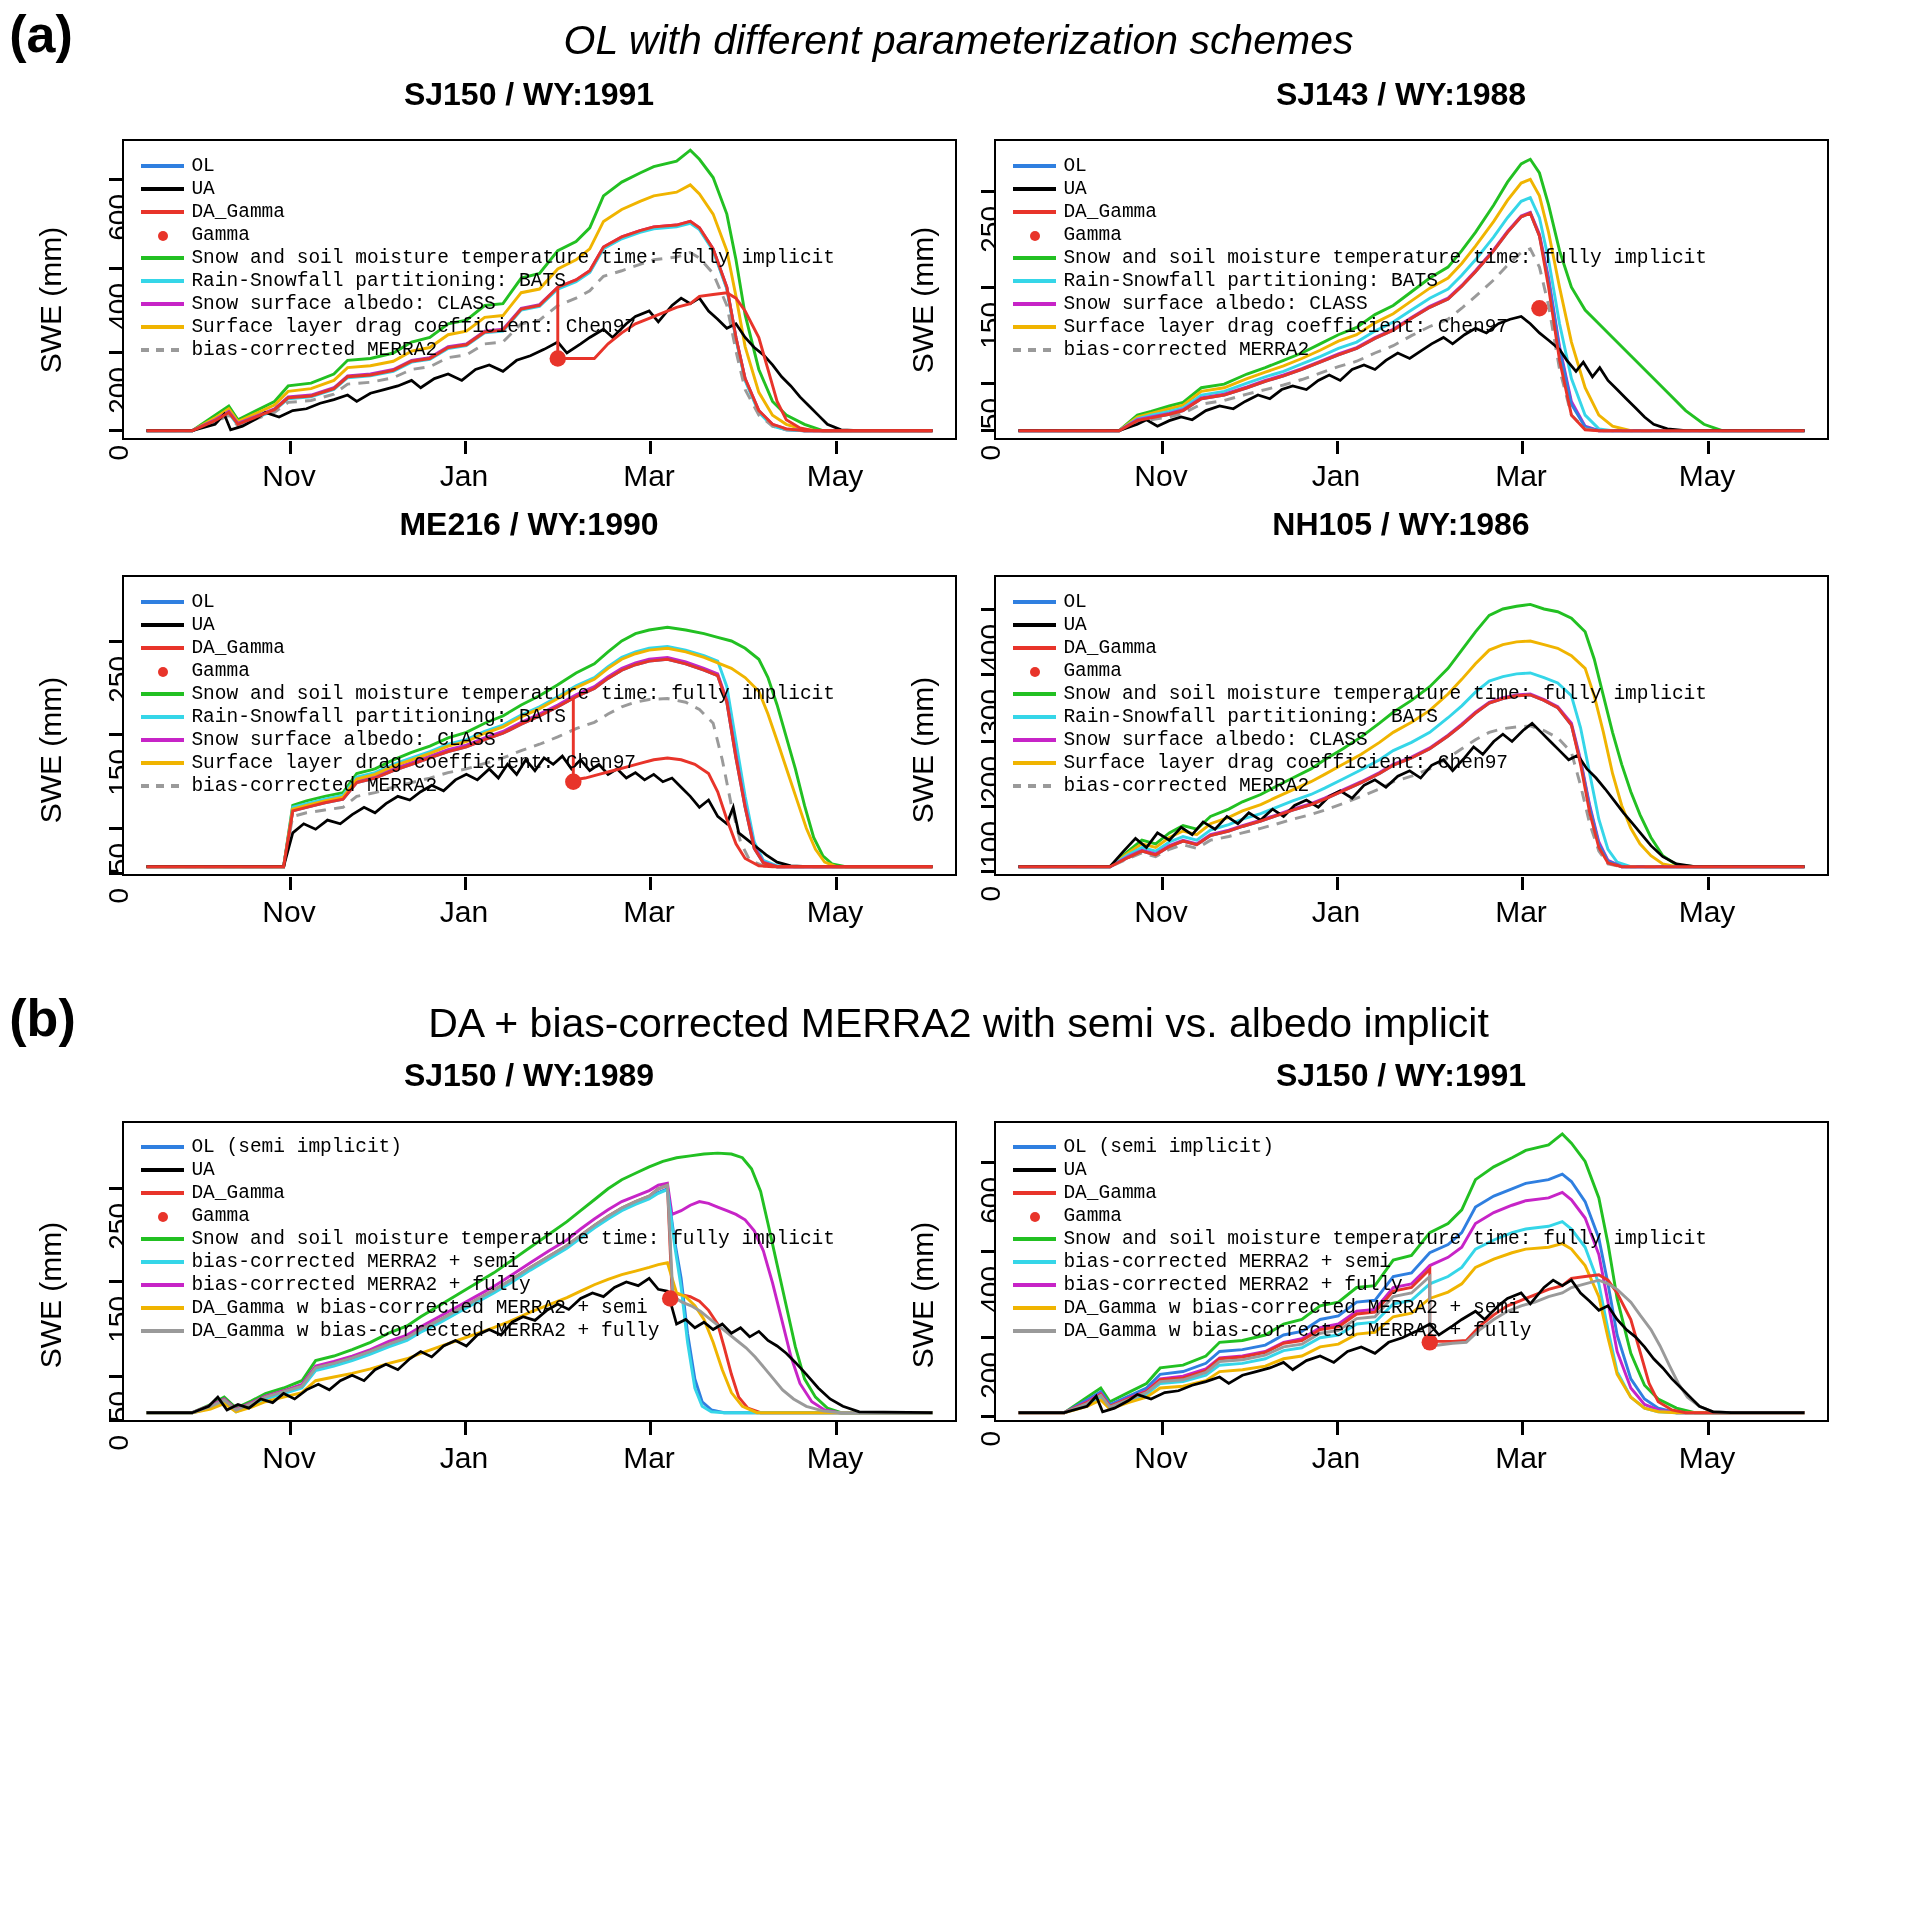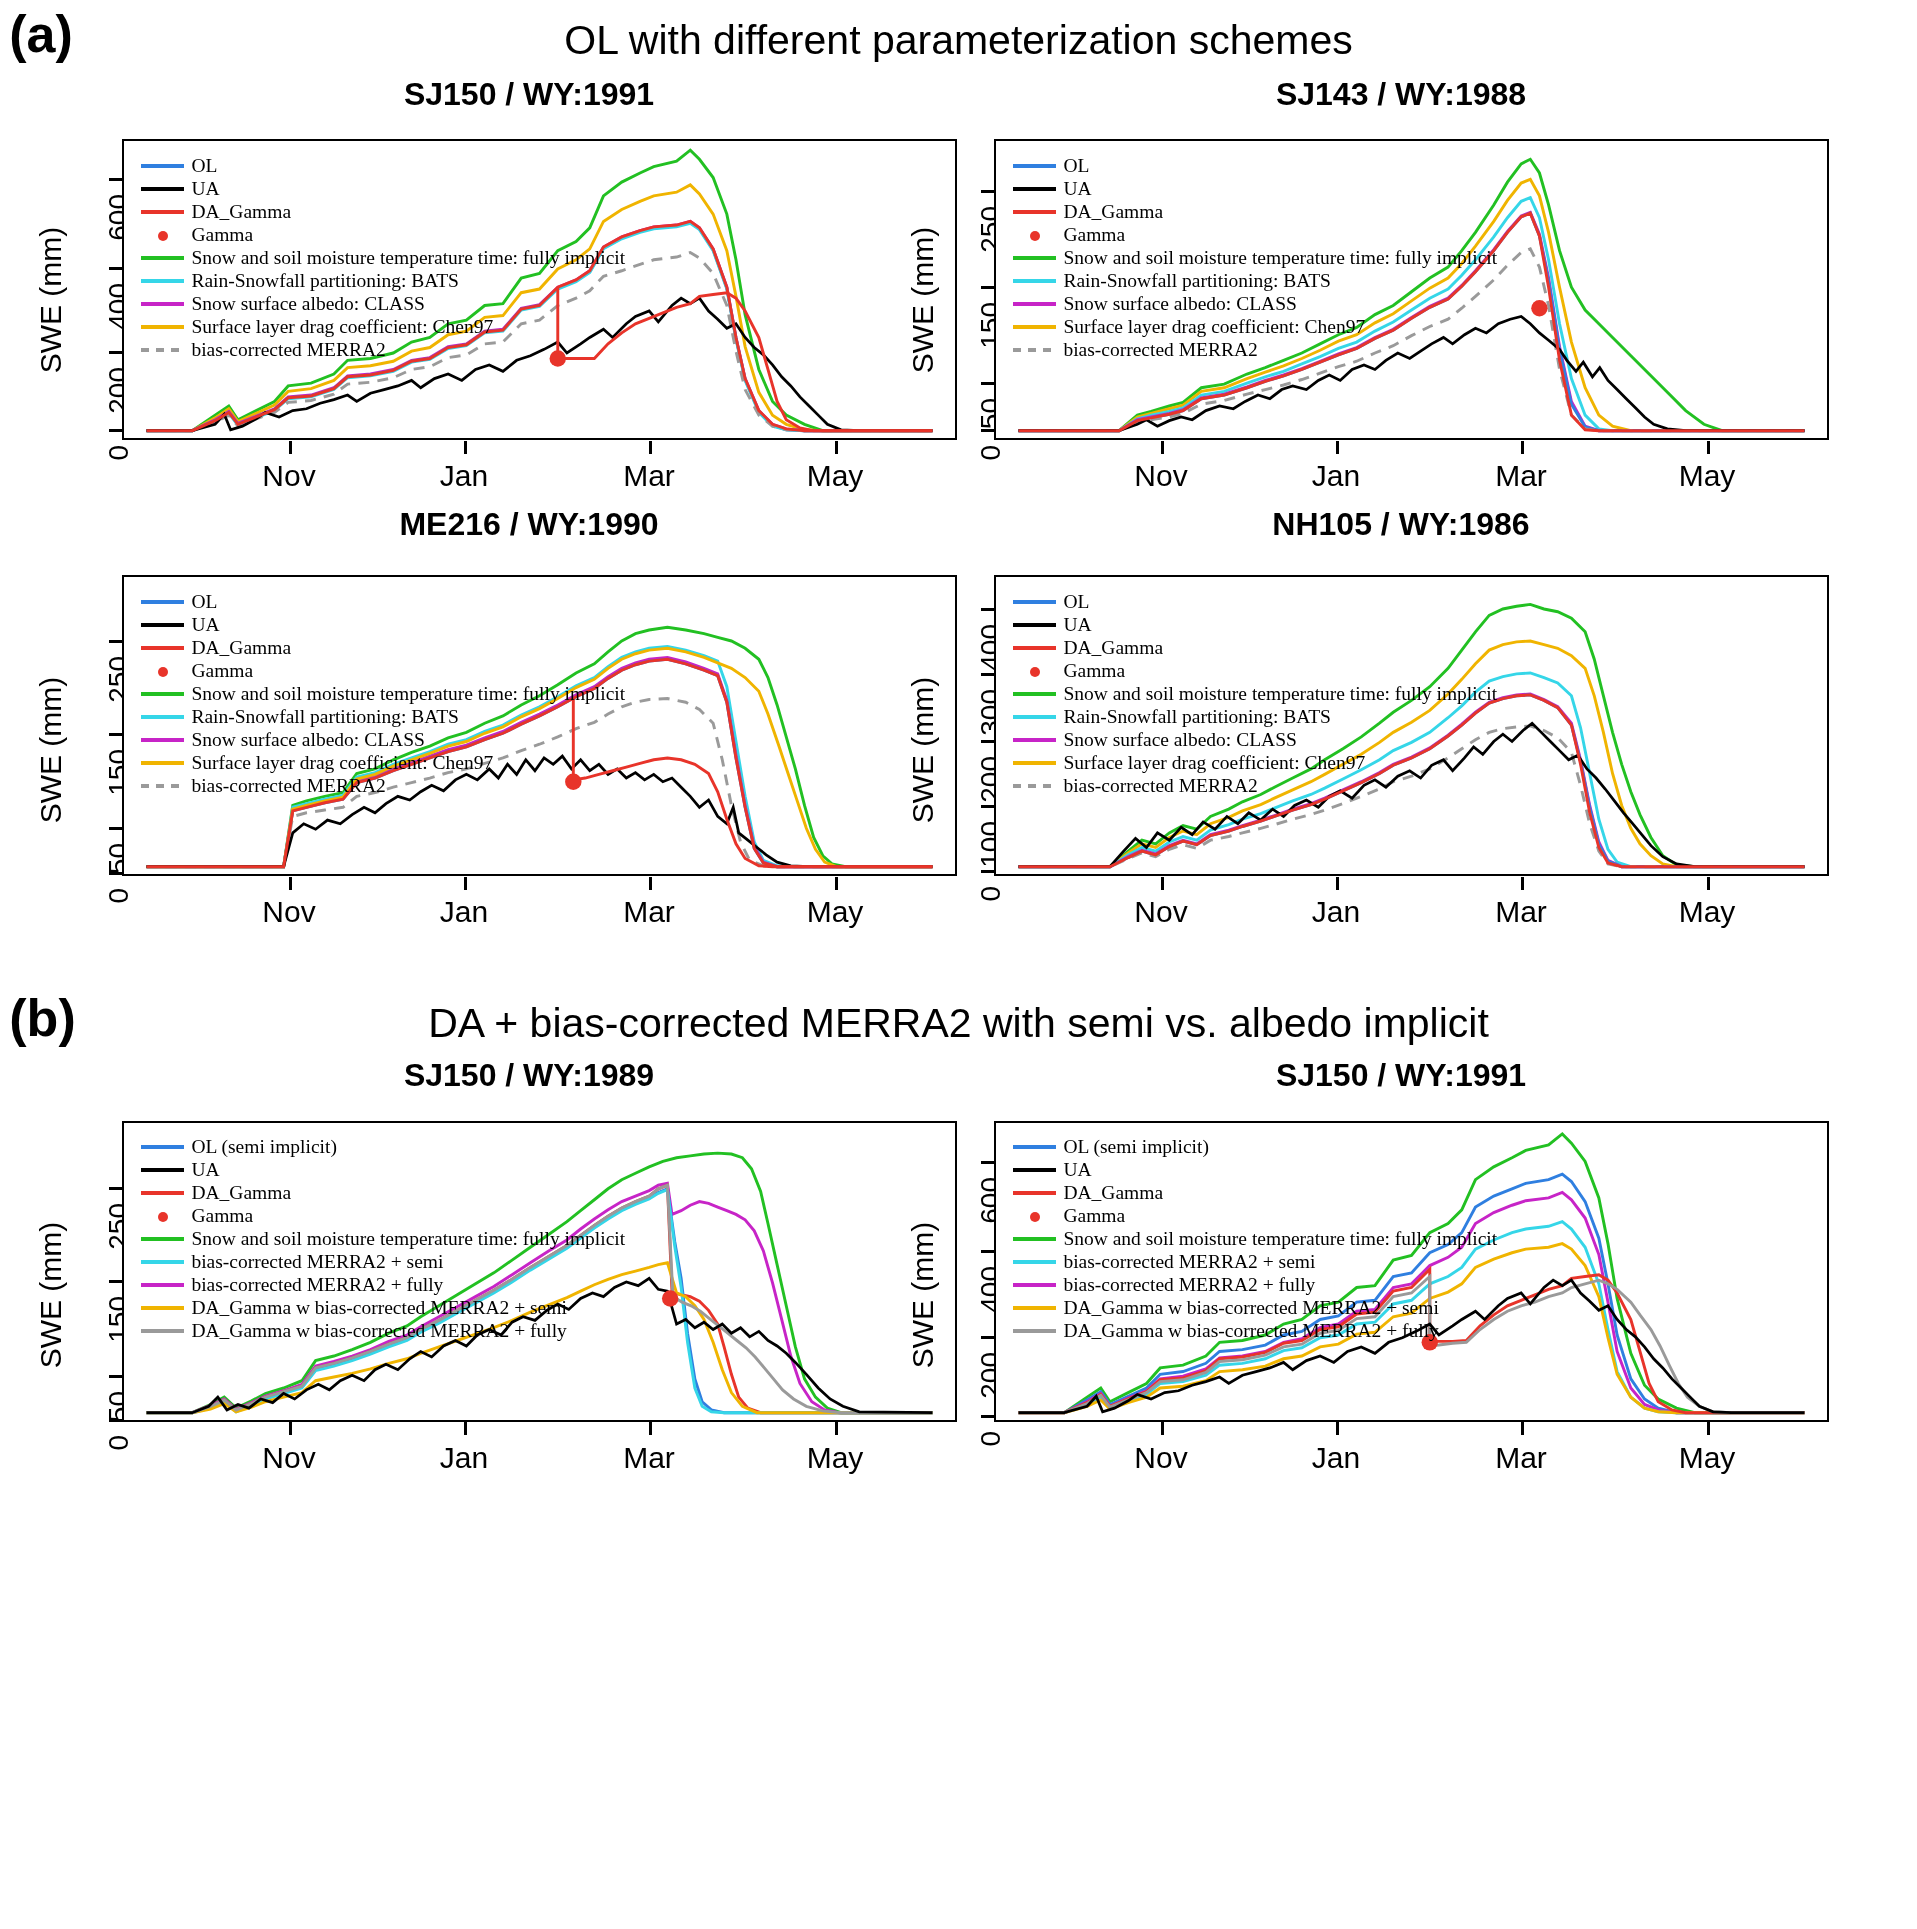--- a/index.html
+++ b/index.html
@@ -6,33 +6,33 @@
   body{width:1917px;height:1929px;font-family:"Liberation Sans",sans-serif;color:#000;position:relative;}
   .panel-label{position:absolute;font-size:52px;font-weight:bold;font-family:"Liberation Sans",sans-serif;}
   .section-title{position:absolute;font-size:41px;text-align:center;width:100%;left:0;font-family:"Liberation Sans",sans-serif;}
   .chart-title{position:absolute;font-size:32px;font-weight:bold;text-align:center;font-family:"Liberation Sans",sans-serif;}
   .chart-box{position:absolute;}
   .plot-frame{position:absolute;border:2.8px solid #000;box-sizing:border-box;background:#fff;}
   .ylabel{position:absolute;font-size:30px;transform:rotate(-90deg);transform-origin:center center;white-space:nowrap;}
   .ytick{position:absolute;font-size:28px;text-align:right;transform:rotate(-90deg);transform-origin:right center;white-space:nowrap;}
   .xtick{position:absolute;font-size:30px;text-align:center;white-space:nowrap;}
   .tickmark{position:absolute;background:#000;}
-  .legend{position:absolute;font-size:19.5px;font-family:Liberation Serif, serif;}
+  .legend{position:absolute;font-size:19.5px;font-family:Liberation Mono, monospace;}
   .legend-row{display:flex;align-items:center;height:23px;}
   .legend-key{width:43px;height:23px;position:relative;margin-right:7.4px;flex:none;}
   .legend-key i{position:absolute;left:0;top:10.2px;width:43px;height:3.7px;display:block;}
   .legend-key .dot{position:absolute;left:16.7px;top:8.3px;width:10.2px;height:10.2px;border-radius:50%;}
   .legend-text{white-space:nowrap;}
   svg{display:block;}
 </style>
 </head>
 <body>
 
 <div class="panel-label" style="left:9.3px;top:3.7px;">(a)</div>
-<div class="section-title" style="top:16.7px;">OL with different parameterization schemes</div>
+<div class="section-title" style="top:16.7px;font-style:italic;">OL with different parameterization schemes</div>
 
 <div class="chart-title" style="left:158px;top:76px;width:742px;">SJ150 / WY:1991</div>
 <div class="chart-box">
   <div class="ylabel" style="left:-42px;top:283px;width:186px;text-align:center;">SWE (mm)</div>
   <div class="ytick" style="left:54px;top:429px;width:65px;">0</div>
   <div class="ytick" style="left:54px;top:351px;width:65px;">200</div>
   <div class="ytick" style="left:54px;top:267px;width:65px;">400</div>
   <div class="ytick" style="left:54px;top:178px;width:65px;">600</div>
   <div class="tickmark" style="left:109px;top:429px;width:13px;height:2.8px;"></div>
   <div class="tickmark" style="left:109px;top:351px;width:13px;height:2.8px;"></div>

